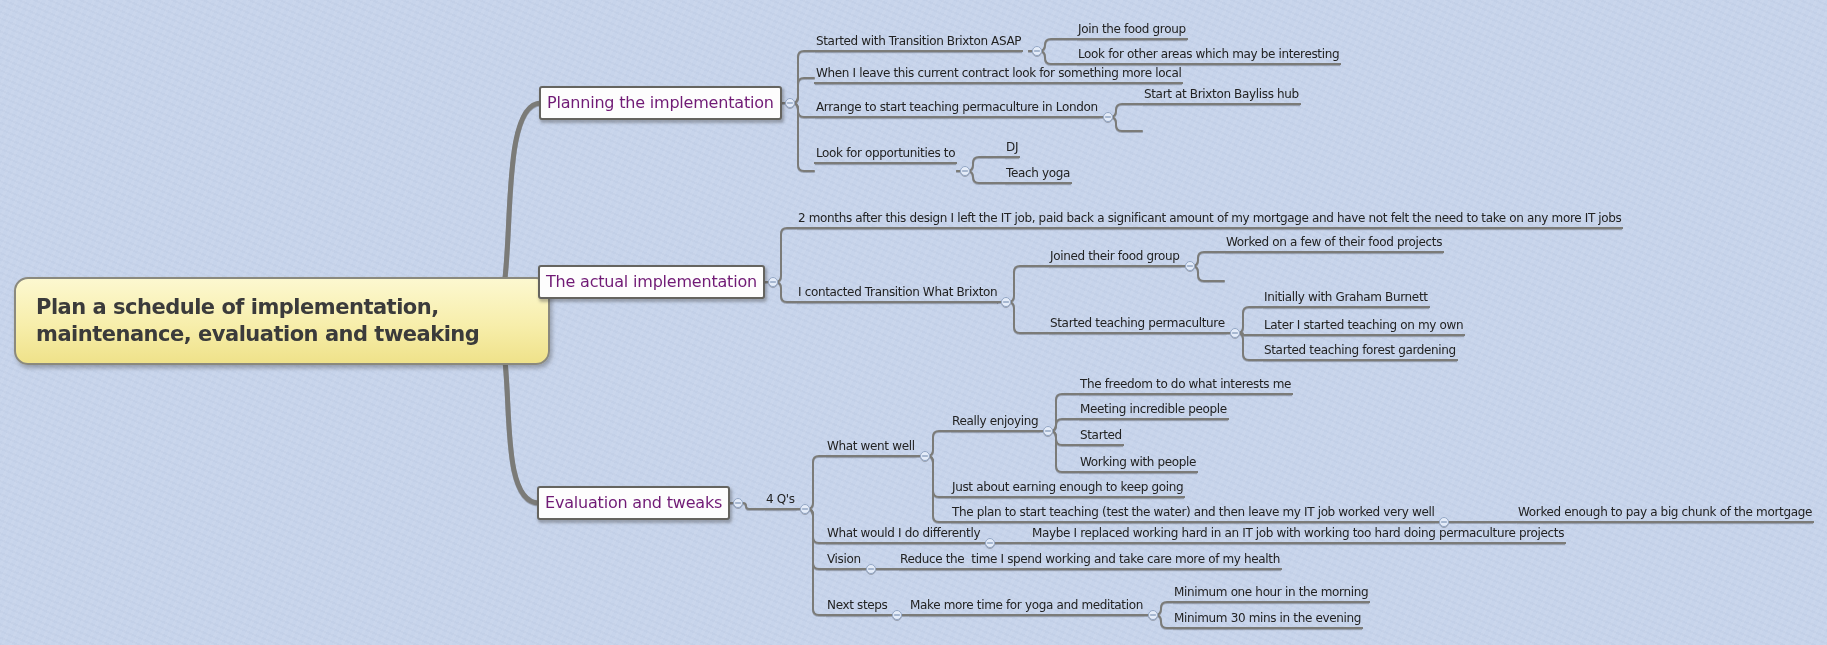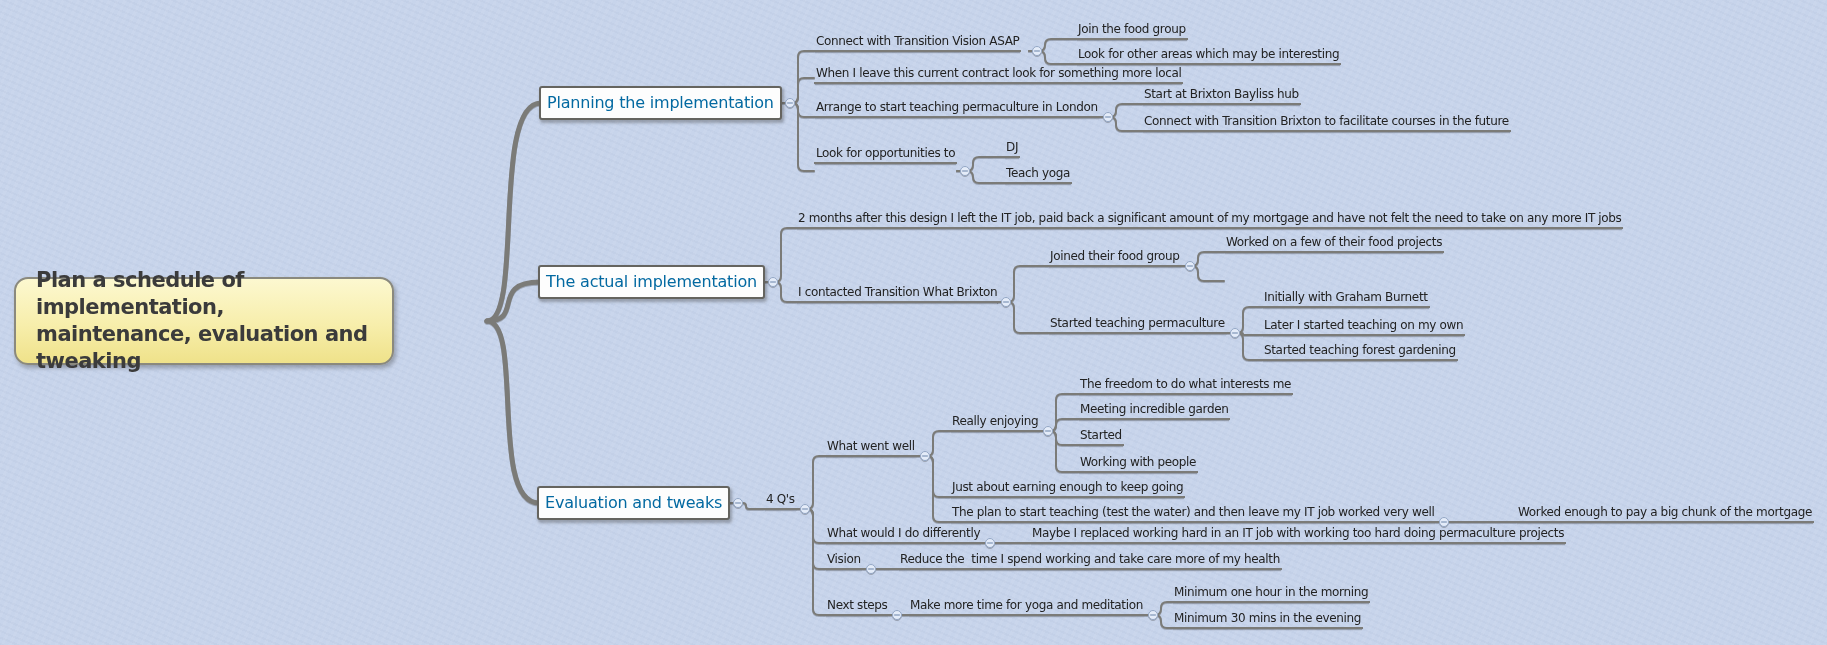--- a/index.html
+++ b/index.html
@@ -24,25 +24,25 @@
   .node{position:absolute;white-space:pre;color:#222;cursor:default;}
   .fork{
     font-size:12px;letter-spacing:-0.35px;line-height:15px;
     padding:0 2px 1px 2px;border-bottom:2px solid #7b7b78;
     box-shadow:0 2px 1px -1px rgba(55,55,55,.35);
     text-align:right;
   }
   .box{
     font-size:16px;letter-spacing:-0.2px;line-height:16px;
     padding:7px 6px;background:#fdfdfd;border:2px solid #65645f;
-    border-radius:3px;color:#0369a1;
+    border-radius:3px;color:#701a75;
     box-shadow:1.5px 2.5px 3px rgba(55,55,55,.35);
   }
   .rootnode{
-    left:14px;top:277px;width:380px;height:88px;box-sizing:border-box;
+    left:14px;top:277px;width:536px;height:88px;box-sizing:border-box;
     display:flex;align-items:center;padding-left:20px;
     font-weight:bold;font-size:21px;letter-spacing:-0.5px;line-height:1.28;
     white-space:pre-line;color:#3b3b3b;
     background:linear-gradient(180deg,#fcf8d0 0%,#f7eeab 55%,#efe28a 100%);
     border:2px solid #8a897e;border-radius:14px;
     box-shadow:2px 3px 4px rgba(55,55,55,.35);
   }
 </style>
 </head>
 <body>
@@ -159,45 +159,44 @@
       </g>
     </svg>
 
   <div class="node rootnode" id="root">Plan a schedule of implementation,
 maintenance, evaluation and tweaking</div>
 
   <div class="node box" id="planning" style="left:539px;top:86px">Planning the implementation</div>
   <div class="node box" id="actual" style="left:538px;top:265px">The actual implementation</div>
   <div class="node box" id="evaluation" style="left:537px;top:486px">Evaluation and tweaks</div>
 
-  <div class="node fork" id="connect_tb" style="left:814px;top:34px">Connect with Transition Vision ASAP</div>
+  <div class="node fork" id="connect_tb" style="left:814px;top:34px">Started with Transition Brixton ASAP</div>
   <div class="node fork" id="join_food" style="left:1076px;top:22px">Join the food group</div>
   <div class="node fork" id="look_other" style="left:1076px;top:47px">Look for other areas which may be interesting</div>
   <div class="node fork" id="when_leave" style="left:814px;top:66px">When I leave this current contract look for something more local</div>
   <div class="node fork" id="arrange" style="left:814px;top:100px">Arrange to start teaching permaculture in London</div>
   <div class="node fork" id="lilian" style="left:1142px;top:87px">Start at Brixton Bayliss hub</div>
-  <div class="node fork" id="connect_fac" style="left:1142px;top:114px">Connect with Transition Brixton to facilitate courses in the future</div>
   <div class="node fork" id="look_opp" style="left:814px;top:146px">Look for opportunities to</div>
   <div class="node fork" id="dj" style="left:1004px;top:140px">DJ</div>
   <div class="node fork" id="teach_yoga" style="left:1004px;top:166px">Teach yoga</div>
 
   <div class="node fork" id="two_months" style="left:796px;top:211px">2 months after this design I left the IT job, paid back a significant amount of my mortgage and have not felt the need to take on any more IT jobs</div>
   <div class="node fork" id="contacted" style="left:796px;top:285px">I contacted Transition What Brixton</div>
   <div class="node fork" id="joined" style="left:1048px;top:249px">Joined their food group</div>
   <div class="node fork" id="worked_few" style="left:1224px;top:235px">Worked on a few of their food projects</div>
   <div class="node fork" id="started_teaching" style="left:1048px;top:316px">Started teaching permaculture</div>
   <div class="node fork" id="initially" style="left:1262px;top:290px">Initially with Graham Burnett</div>
   <div class="node fork" id="later" style="left:1262px;top:318px">Later I started teaching on my own</div>
   <div class="node fork" id="forest" style="left:1262px;top:343px">Started teaching forest gardening</div>
 
   <div class="node fork" id="four_qs" style="left:764px;top:492px">4 Q's</div>
   <div class="node fork" id="what_went" style="left:825px;top:439px">What went well</div>
   <div class="node fork" id="really" style="left:950px;top:414px">Really enjoying</div>
   <div class="node fork" id="freedom" style="left:1078px;top:377px">The freedom to do what interests me</div>
-  <div class="node fork" id="meeting" style="left:1078px;top:402px">Meeting incredible garden</div>
+  <div class="node fork" id="meeting" style="left:1078px;top:402px">Meeting incredible people</div>
   <div class="node fork" id="teaching2" style="left:1078px;top:428px">Started</div>
   <div class="node fork" id="working" style="left:1078px;top:455px">Working with people</div>
   <div class="node fork" id="just_about" style="left:950px;top:480px">Just about earning enough to keep going</div>
   <div class="node fork" id="plan_start" style="left:950px;top:505px">The plan to start teaching (test the water) and then leave my IT job worked very well</div>
   <div class="node fork" id="worked_enough" style="left:1516px;top:505px">Worked enough to pay a big chunk of the mortgage</div>
   <div class="node fork" id="what_would" style="left:825px;top:526px">What would I do differently</div>
   <div class="node fork" id="maybe" style="left:1030px;top:526px">Maybe I replaced working hard in an IT job with working too hard doing permaculture projects</div>
   <div class="node fork" id="vision" style="left:825px;top:552px">Vision</div>
   <div class="node fork" id="reduce" style="left:898px;top:552px">Reduce the  time I spend working and take care more of my health</div>
   <div class="node fork" id="next_steps" style="left:825px;top:598px">Next steps</div>

